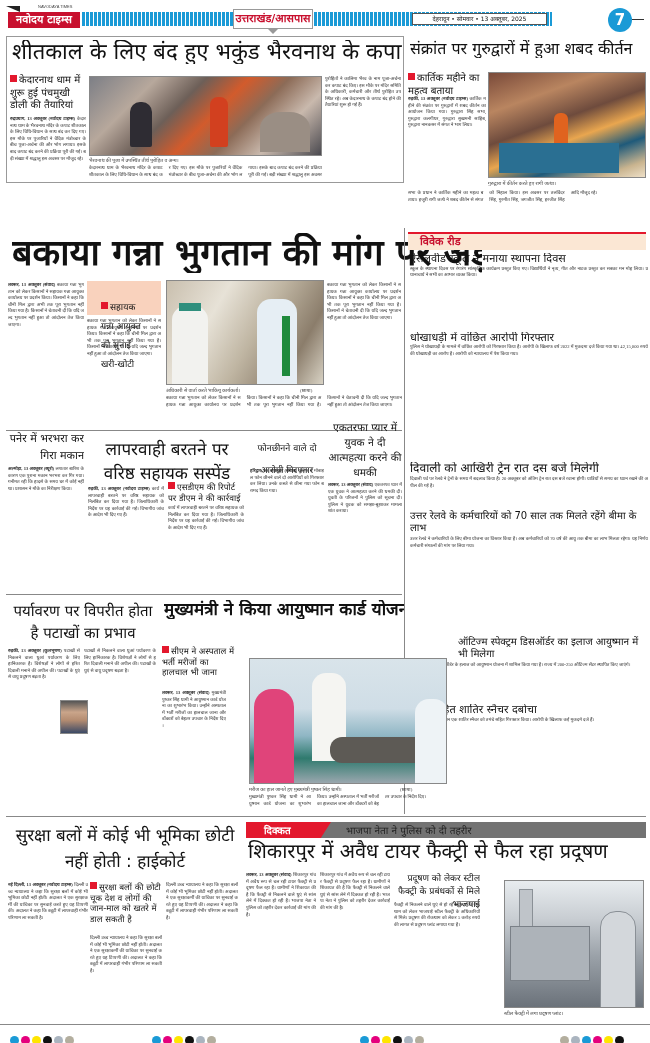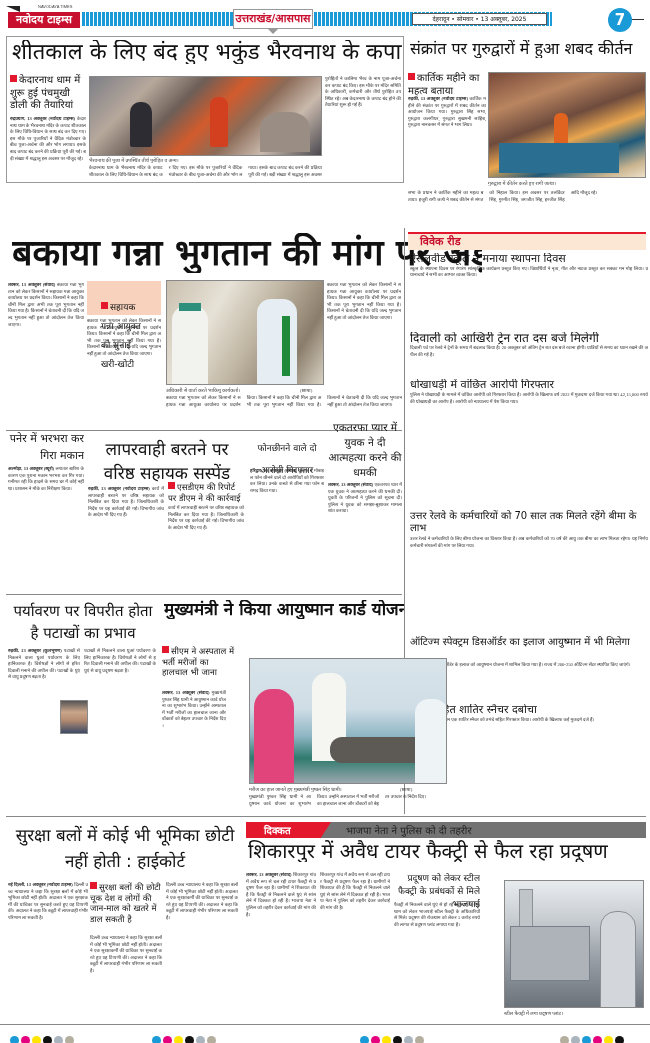--- a/index.html
+++ b/index.html
@@ -88,33 +88,33 @@
 <div class="rule-v" style="left:404px;top:228px;height:586px;"></div>
 <div class="abs" style="left:408px;top:232px;width:238px;height:18px;background:#fbe7d4;border-top:2px solid #e3182d;">
   <span style="position:absolute;left:12px;top:0;font-size:11px;font-weight:bold;color:#c8102e;line-height:16px;">विवेक रीड</span>
 </div>
 <div class="abs" style="left:410px;top:253px;width:238px;">
   <div>
     <div class="mini-hl" style="font-size:11px;">ऐसलवीड स्कूल ने मनाया स्थापना दिवस</div>
     <div class="body-text" style="height:66px;">स्कूल के स्थापना दिवस पर रंगारंग सांस्कृतिक कार्यक्रम प्रस्तुत किए गए। विद्यार्थियों ने नृत्य, गीत और नाटक प्रस्तुत कर सबका मन मोह लिया। प्रधानाचार्य ने सभी का आभार व्यक्त किया।</div>
   </div>
   <div>
+    <div class="mini-hl" style="font-size:11px;">धोखाधड़ी में वांछित आरोपी गिरफ्तार</div>
+    <div class="body-text" style="height:118px;">पुलिस ने धोखाधड़ी के मामले में वांछित आरोपी को गिरफ्तार किया है। आरोपी के खिलाफ वर्ष 2022 में मुकदमा दर्ज किया गया था। 42,15,000 रुपये की धोखाधड़ी का आरोप है। आरोपी को न्यायालय में पेश किया गया।</div>
+  </div>
+  <div>
     <div class="mini-hl" style="font-size:12px;">दिवाली को आखिरी ट्रेन रात दस बजे मिलेगी</div>
     <div class="body-text" style="height:34px;">दिवाली पर्व पर रेलवे ने ट्रेनों के समय में बदलाव किया है। 20 अक्तूबर को अंतिम ट्रेन रात दस बजे रवाना होगी। यात्रियों से समय का ध्यान रखने की अपील की गई है।</div>
   </div>
   <div>
-    <div class="mini-hl" style="font-size:11px;">धोखाधड़ी में वांछित आरोपी गिरफ्तार</div>
-    <div class="body-text" style="height:118px;">पुलिस ने धोखाधड़ी के मामले में वांछित आरोपी को गिरफ्तार किया है। आरोपी के खिलाफ वर्ष 2022 में मुकदमा दर्ज किया गया था। 42,15,000 रुपये की धोखाधड़ी का आरोप है। आरोपी को न्यायालय में पेश किया गया।</div>
-  </div>
-  <div>
     <div class="mini-hl" style="font-size:10px;white-space:normal;height:26px;">उत्तर रेलवे के कर्मचारियों को 70 साल तक मिलते रहेंगे बीमा के लाभ</div>
     <div class="body-text" style="height:100px;">उत्तर रेलवे ने कर्मचारियों के लिए बीमा योजना का विस्तार किया है। अब कर्मचारियों को 70 वर्ष की आयु तक बीमा का लाभ मिलता रहेगा। यह निर्णय कर्मचारी संगठनों की मांग पर लिया गया।</div>
   </div>
   <div>
-    <div class="mini-hl" style="font-size:10px;white-space:normal;height:26px;">ऑटिज्म स्पेक्ट्रम डिसऑर्डर का इलाज आयुष्मान में भी मिलेगा</div>
+    <div class="mini-hl" style="font-size:10px;white-space:normal;height:26px;margin-left:48px;">ऑटिज्म स्पेक्ट्रम डिसऑर्डर का इलाज आयुष्मान में भी मिलेगा</div>
     <div class="body-text" style="height:42px;">ऑटिज्म स्पेक्ट्रम डिसऑर्डर के इलाज को आयुष्मान योजना में शामिल किया गया है। राज्य में 200-250 ऑटिज्म सेंटर स्थापित किए जाएंगे।</div>
   </div>
   <div>
     <div class="mini-hl" style="font-size:11px;">तमंचे सहित शातिर स्नैचर दबोचा</div>
     <div class="body-text" style="height:36px;">पुलिस ने चेकिंग के दौरान एक शातिर स्नैचर को तमंचे सहित गिरफ्तार किया। आरोपी के खिलाफ कई मुकदमे दर्ज हैं।</div>
   </div>
 </div>
 
 <div class="rule-h" style="left:6px;top:430px;width:396px;"></div>
 <div class="abs mini-hl" style="left:8px;top:430px;width:76px;font-size:11px;white-space:normal;text-align:right;line-height:17px;">पनेर में भरभरा कर गिरा मकान</div>

